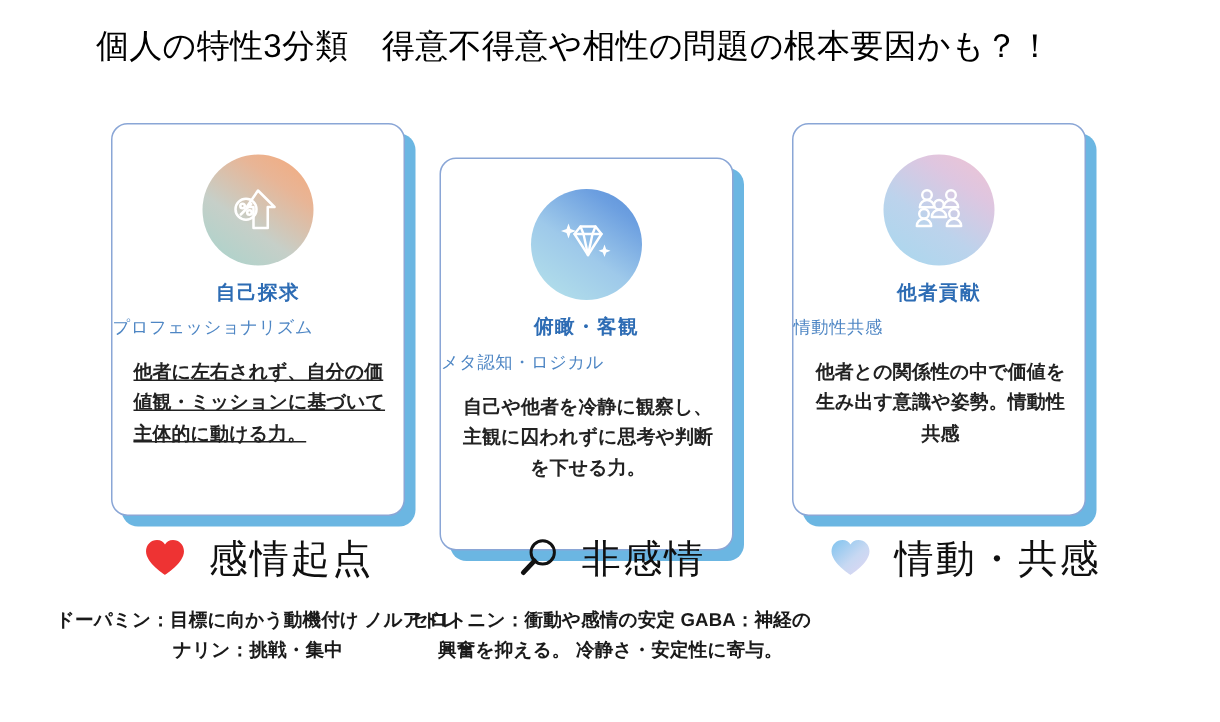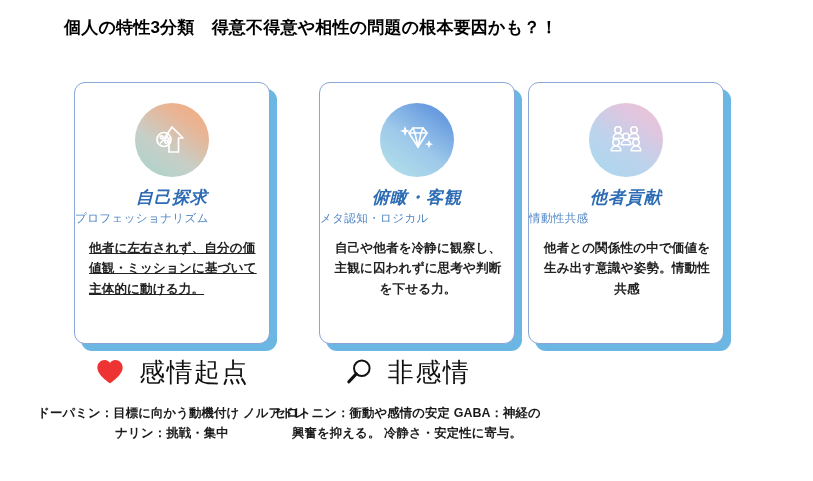--- a/index.html
+++ b/index.html
@@ -14,22 +14,22 @@
     color: #1a1a1a;
     overflow: hidden;
     position: relative;
   }
 
   
   .page-title {
     position: absolute;
     left: 64px;
     top: 16px;
-    font-size: 17px;
-    font-weight: 700;
+    font-size: 22px;
+    font-weight: 400;
     letter-spacing: 0.2px;
     color: #000000;
     white-space: nowrap;
   }
 
   
   .cards-row {
     position: absolute;
     left: 0;
     top: 82px;
@@ -41,21 +41,21 @@
     top: 0;
     width: 196px;
     height: 262px;
     background: #ffffff;
     border: 1.6px solid #8aa6d6;
     border-radius: 11px;
     box-shadow: 7px 7px 0 0 #6bb6e2;
     box-sizing: border-box;
   }
   .card-1 { left: 74px; }
-  .card-2 { left: 319px; }
+  .card-2 { left: 293px; margin-top: 23px; }
   .card-3 { left: 528px; }
 
   .icon-circle {
     position: absolute;
     left: 50%;
     transform: translateX(-50%);
     top: 20px;
     width: 74px;
     height: 74px;
     border-radius: 50%;
@@ -72,25 +72,24 @@
   .grad-3 {
     background: linear-gradient(35deg, #a8d8ee 0%, #bcd3ec 40%, #dec6e0 72%, #f0c3d2 100%);
   }
 
   .card-title {
     position: absolute;
     top: 103px;
     left: 0;
     width: 100%;
     text-align: center;
-    font-size: 17px;
+    font-size: 13px;
     font-weight: 700;
     color: #2d6cb4;
     letter-spacing: 1px;
-    font-style: italic;
   }
   .card-subtitle {
     position: absolute;
     top: 128px;
     left: 0;
     width: 100%;
     text-align: left;
     font-size: 11.5px;
     font-weight: 400;
     color: #4e86c4;
@@ -245,15 +244,28 @@
         <path d="M13.1 18 L5.2 26.4" stroke="#111111" stroke-width="3.4" stroke-linecap="round"></path>
       </svg>
       <span class="footer-label">非感情</span>
     </div>
     <div class="footer-body">セロトニン：衝動や感情の安定
 GABA：神経の興奮を抑える。
 冷静さ・安定性に寄与。</div>
   </div>
 
   <div class="footer-col fc-3">
+    <div class="footer-head">
+      <svg class="footer-icon" viewBox="0 0 32 32" aria-hidden="true">
+        <defs>
+          <linearGradient id="hg" x1="0%" y1="0%" x2="100%" y2="100%">
+            <stop offset="0%" stop-color="#7fc3ef"></stop>
+            <stop offset="55%" stop-color="#c7d8f2"></stop>
+            <stop offset="100%" stop-color="#e2d6f3"></stop>
+          </linearGradient>
+        </defs>
+        <path d="M16 28 C16 28 2.5 19.6 2.5 11.2 C2.5 6.6 6.1 3.2 10.3 3.2 C13 3.2 15 4.7 16 6.4 C17 4.7 19 3.2 21.7 3.2 C25.9 3.2 29.5 6.6 29.5 11.2 C29.5 19.6 16 28 16 28 Z" fill="url(#hg)"></path>
+      </svg>
+      <span class="footer-label">情動・共感</span>
+    </div>
   </div>
 
 </div>
 
 </body></html>

